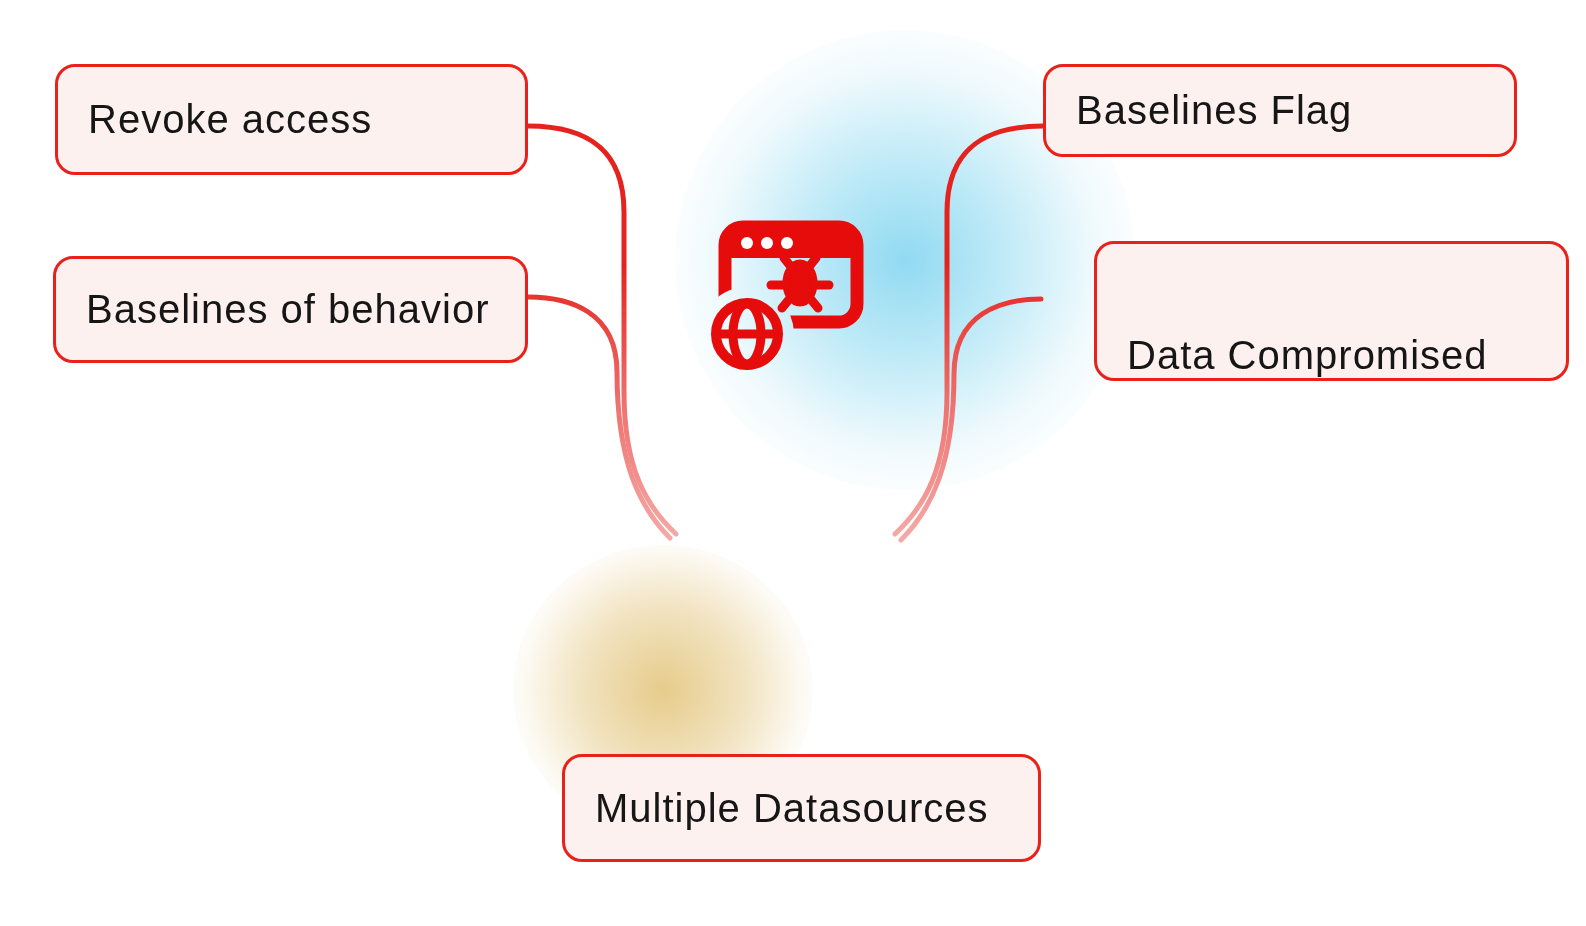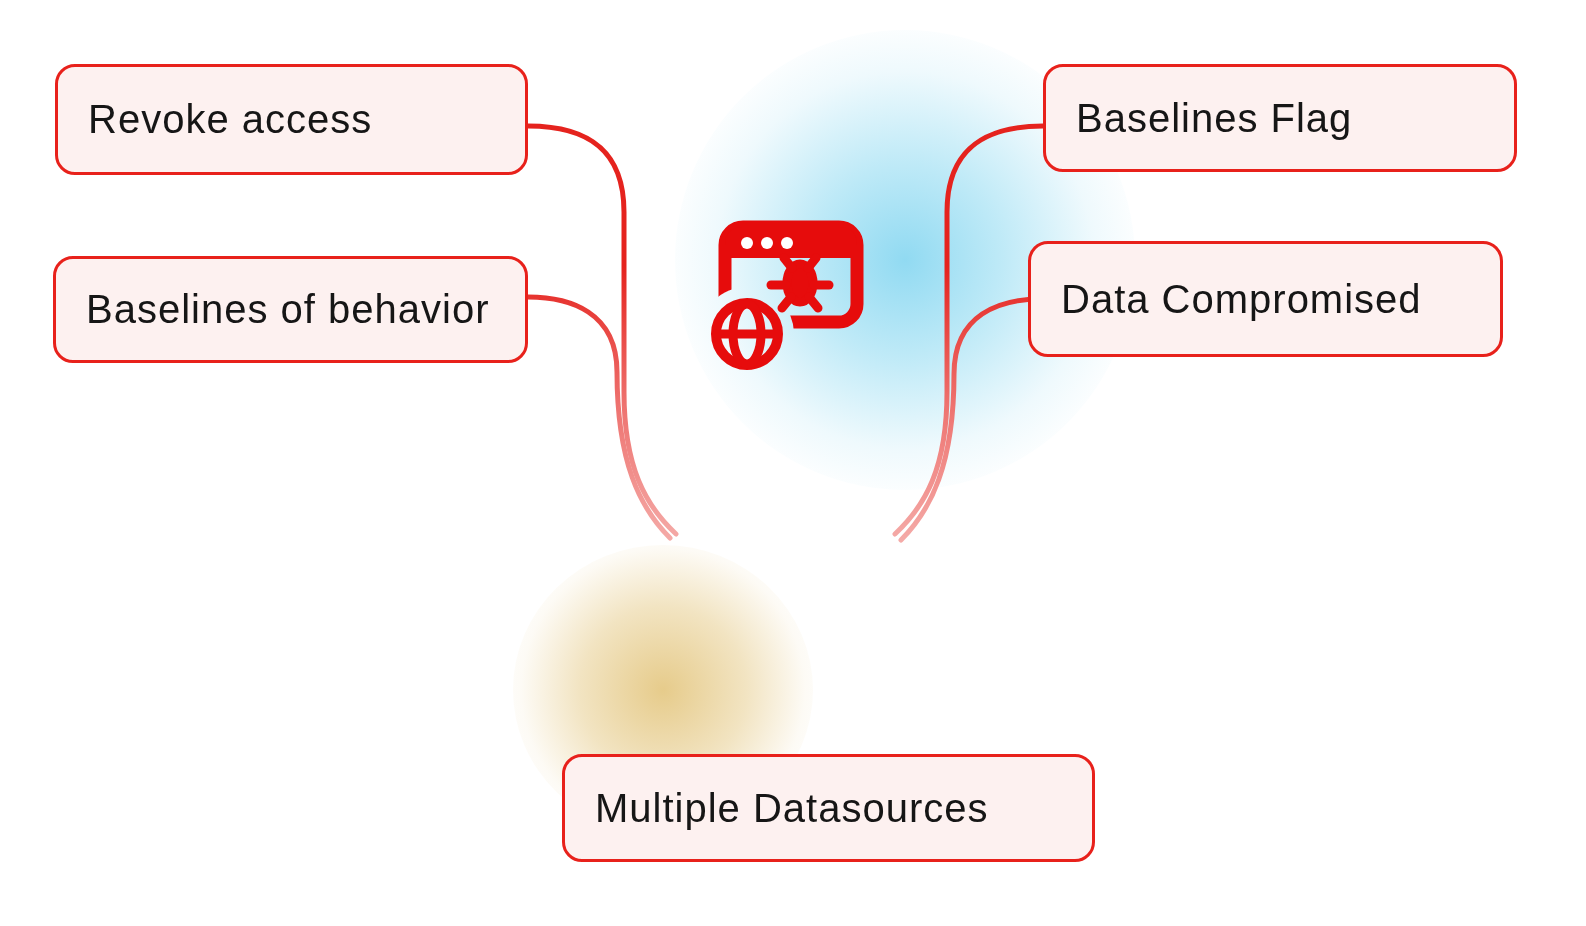--- a/index.html
+++ b/index.html
@@ -36,23 +36,23 @@
     border-radius:20px;
     box-sizing:border-box;
     display:flex;align-items:center;
     padding-left:30px;
     font-size:40px;
     letter-spacing:1px;
     color:#161616;
   }
   .node-revoke   {left:55px;  top:64px;  width:473px; height:111px;}
   .node-timeline {left:53px;  top:256px; width:475px; height:107px;}
-  .node-baselines{left:1043px;top:64px;  width:474px; height:108px;}
-  .node-data     {left:1028px;top:241px; width:475px; height:116px;}
-  .node-multiple {left:562px; top:754px; width:533px; height:108px;}
+  .node-baselines{left:1043px;top:64px;  width:474px; height:93px;}
+  .node-data     {left:1094px;top:241px; width:475px; height:140px;align-items:flex-end;}
+  .node-multiple {left:562px; top:754px; width:479px; height:108px;}
   .central{
     position:absolute;left:647px;top:438px;
     width:280px;height:280px;border-radius:50%;
     background:#e60c0c;
     display:flex;align-items:center;justify-content:center;
   }
   .central-label{
     width:230px;
     text-align:center;
     color:#ffffff;

